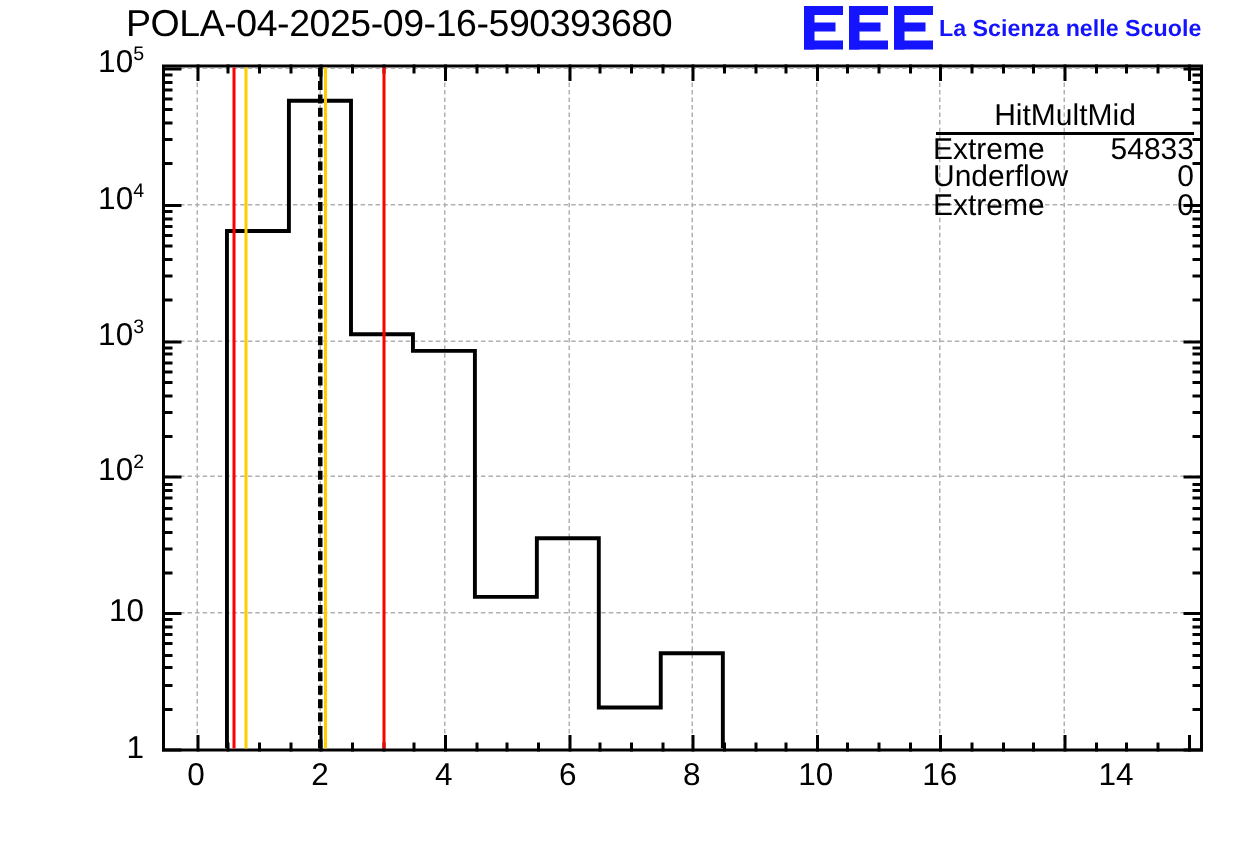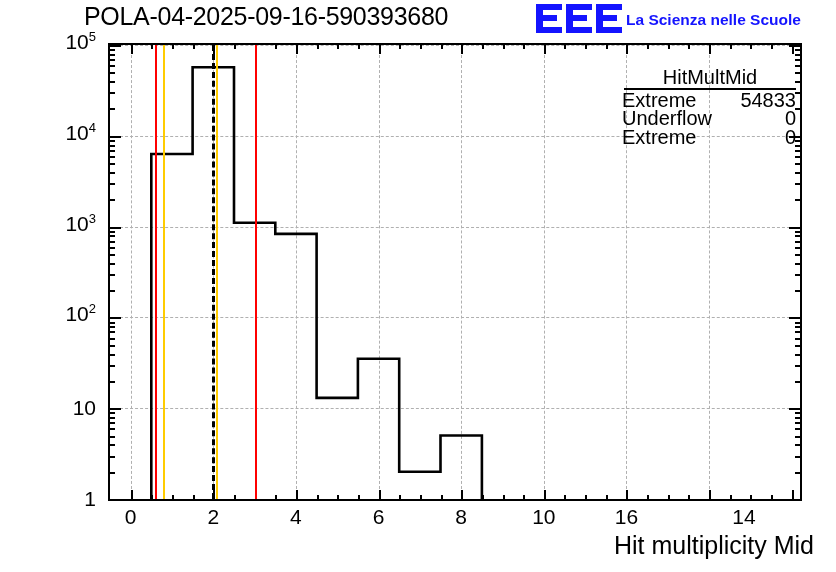--- a/index.html
+++ b/index.html
@@ -282,21 +282,20 @@
     </div>
 
   <div id="markers">
       <div class="vline" style="background: rgb(255, 0, 0); left: 155.275px;"></div>
       <div class="vline" style="background: rgb(255, 204, 0); left: 162.713px;"></div>
       <div class="vdash" style="border-left-color: rgb(0, 0, 0); left: 212.293px;"></div>
       <div class="vline" style="background: rgb(255, 204, 0); left: 216.425px;"></div>
       <div class="vline" style="background: rgb(255, 0, 0); left: 254.85px;"></div>
     </div>
 
-  <div class="xtitle">Hit multiplicity Mid</div>
 
   <div class="stats">
     <div class="hdr">HitMultMid</div>
     <div id="statsrows">
         <div class="row">
           <span>Extreme</span>
           <span>54833</span>
         </div>
         <div class="row">
           <span>Underflow</span>

